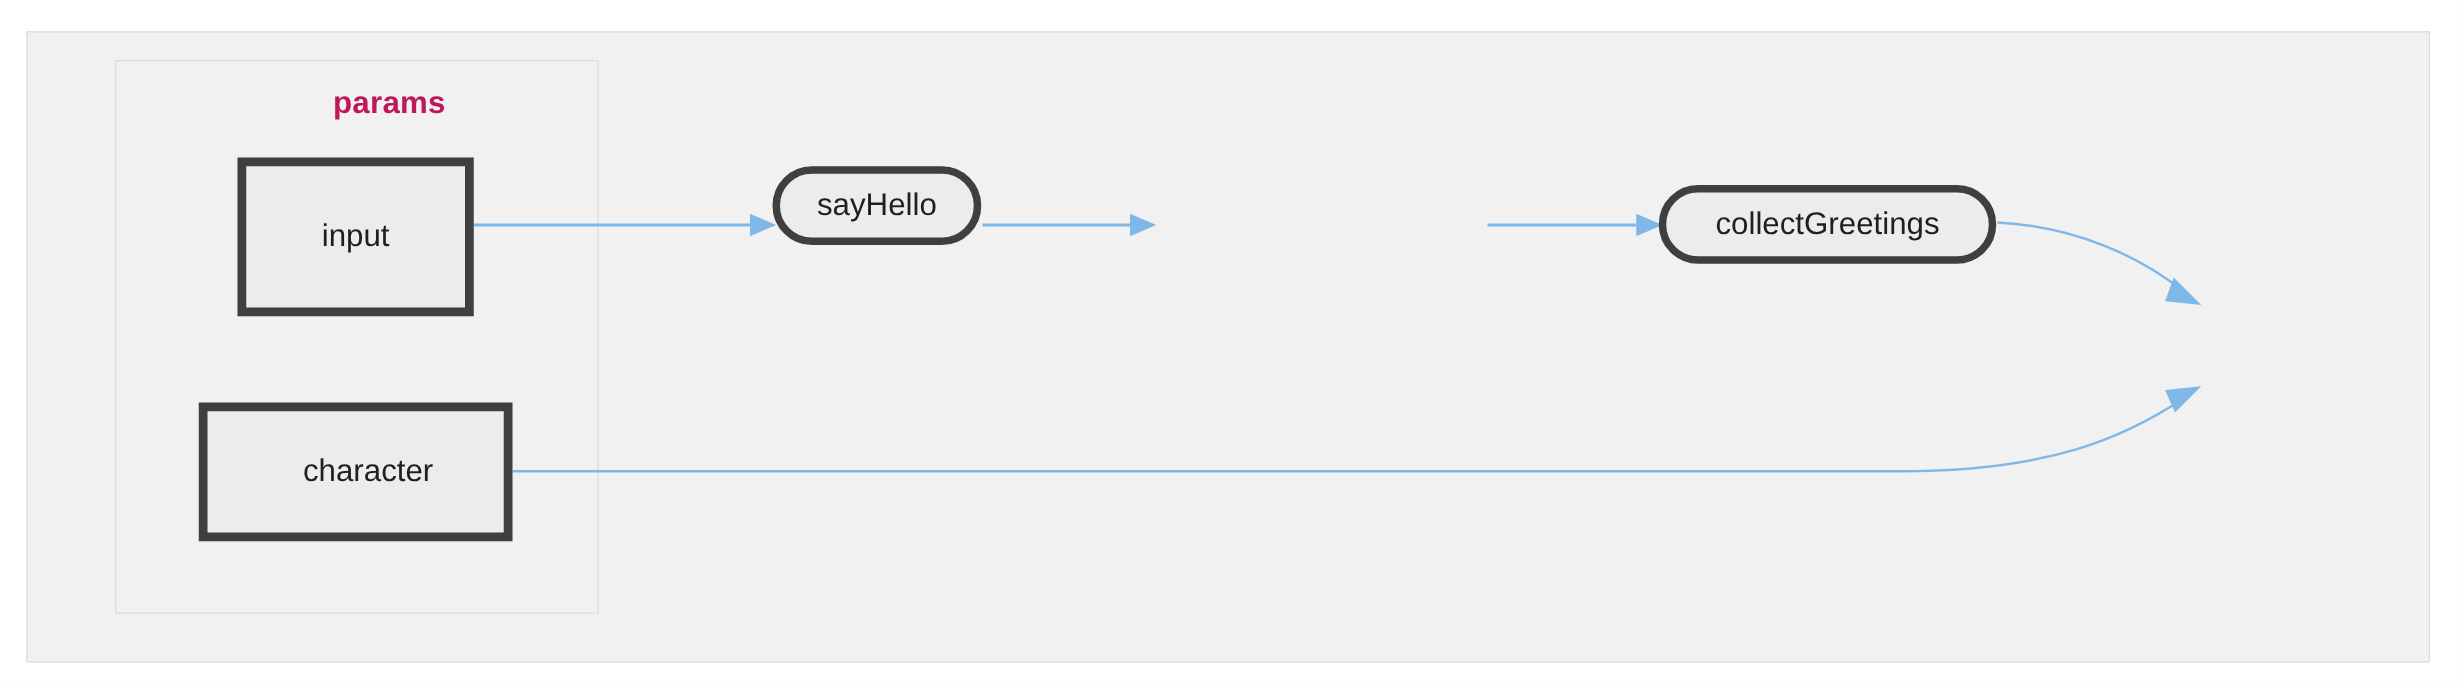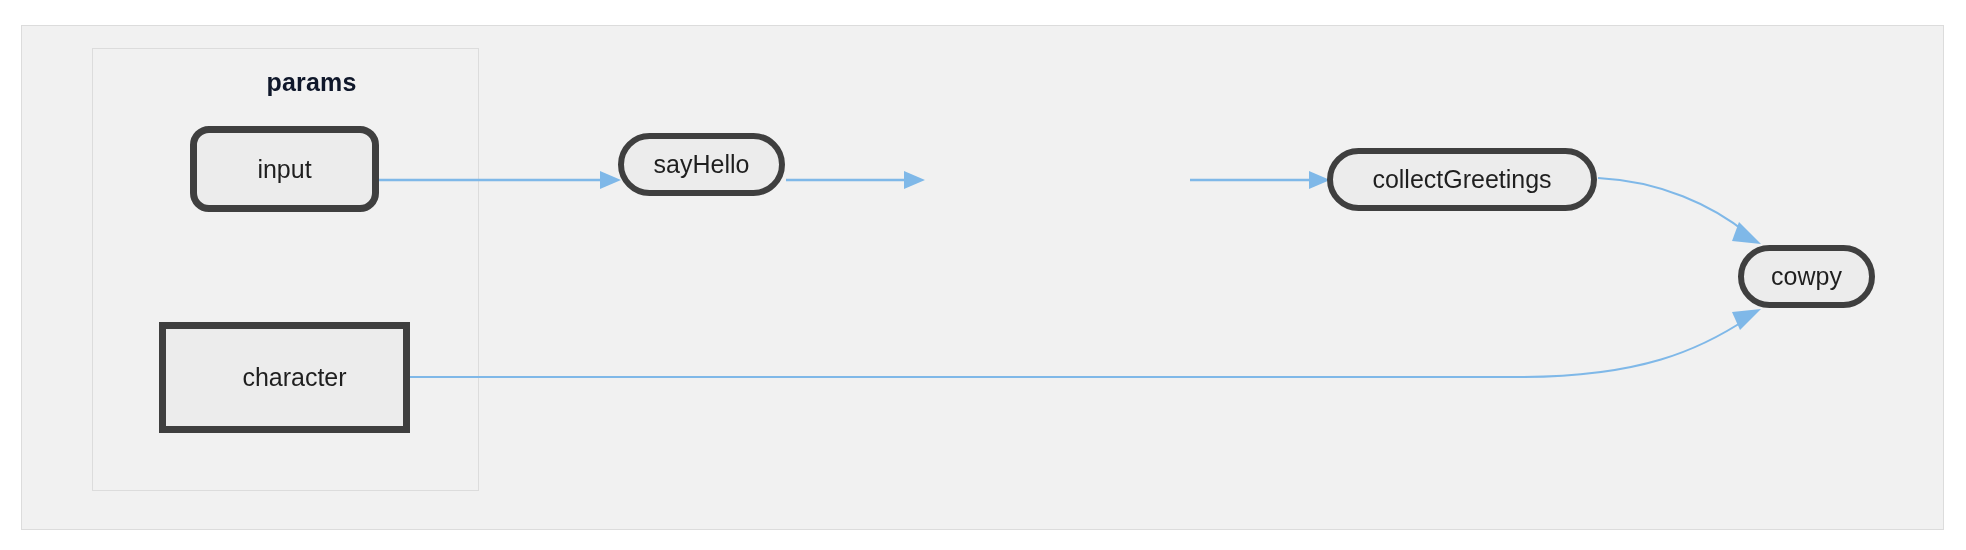--- a/index.html
+++ b/index.html
@@ -38,38 +38,38 @@
     border: 1px solid #dcdcdc;
   }
   .subgraph-label {
     position: absolute;
     left: 0;
     top: 19px;
     width: 387px;
     text-align: center;
     font-size: 25px;
     font-weight: bold;
-    color: #0f172a;
+    color: #be185d;
     letter-spacing: .2px;
     padding-left: 50px;
     box-sizing: border-box;
   }
   
   .node-rect {
     position: absolute;
     box-sizing: border-box;
     background: #ececec;
     border: 7px solid #3f3f3f;
     display: flex;
     align-items: center;
     justify-content: center;
     font-size: 25px;
     color: #1f1f1f;
   }
-  #node-input   { left: 190px; top: 126px; width: 189px; height: 86px; border-radius: 19px; }
+  #node-input   { left: 190px; top: 126px; width: 189px; height: 127px; }
   #node-character { left: 159px; top: 322px; width: 251px; height: 111px; padding-left: 20px; }
 
   
   .node-stadium {
     position: absolute;
     box-sizing: border-box;
     background: #ececec;
     border: 6px solid #3f3f3f;
     border-radius: 999px;
     display: flex;
@@ -151,17 +151,14 @@
 
   <div class="node-stadium" id="node-sayHello">
     <span>sayHello</span>
   </div>
 
 
   <div class="node-stadium" id="node-collectGreetings">
     <span>collectGreetings</span>
   </div>
 
-  <div class="node-stadium" id="node-cowpy">
-    <span>cowpy</span>
-  </div>
 
 </div>
 
 </body></html>

